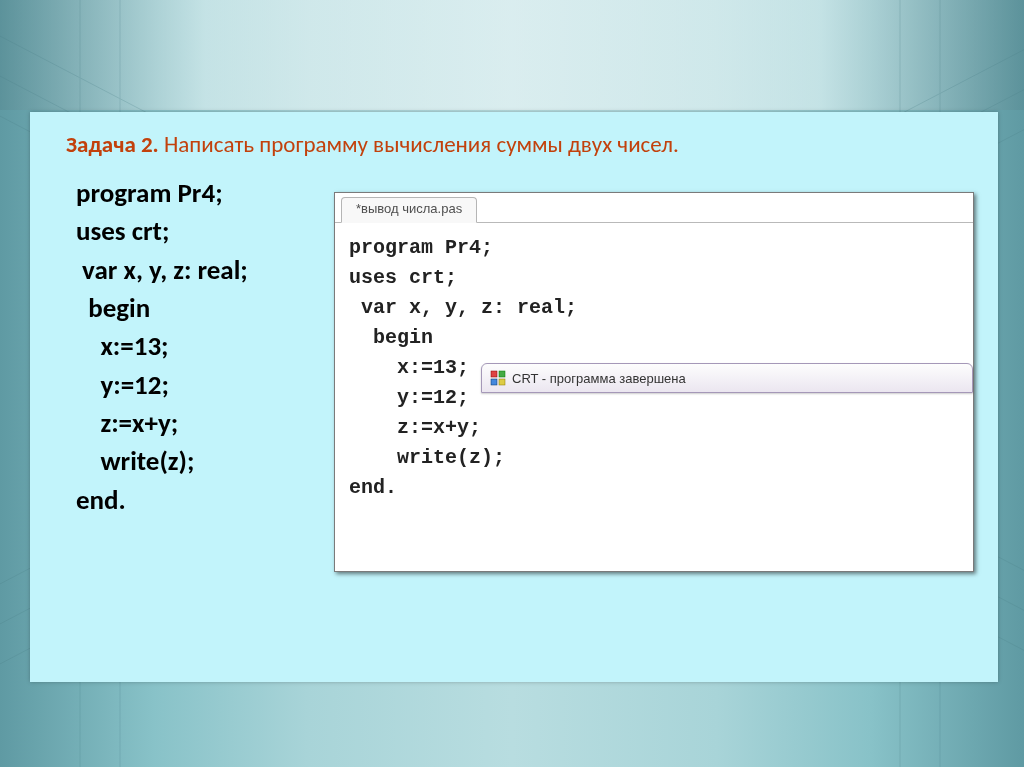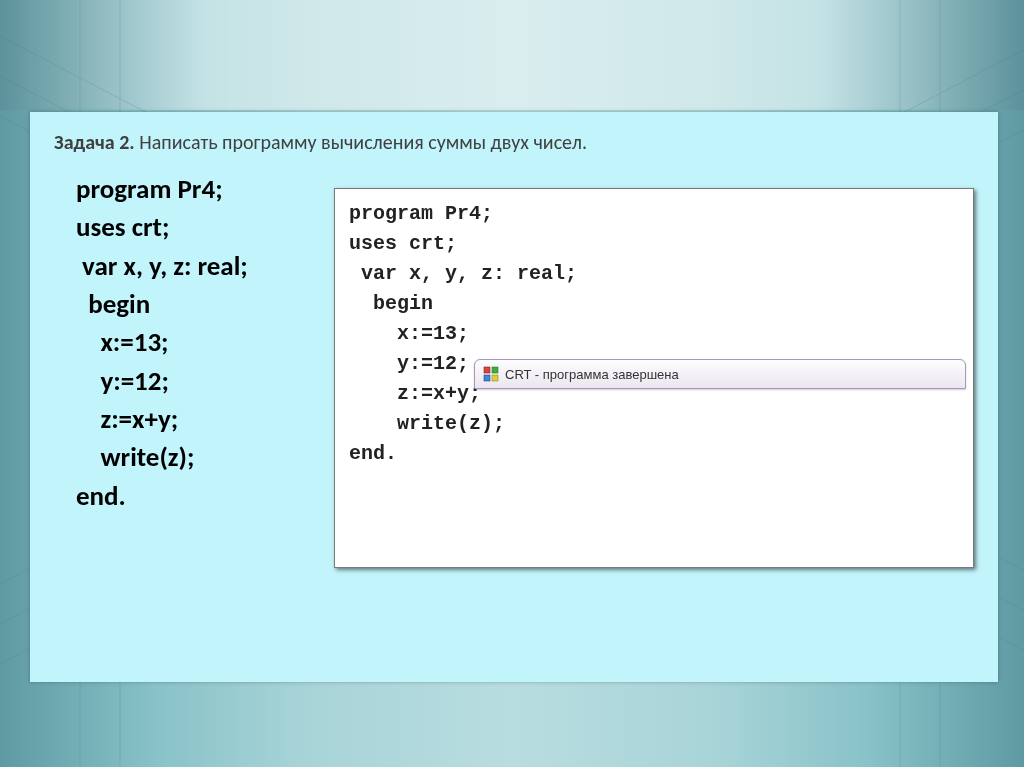--- a/index.html
+++ b/index.html
@@ -27,23 +27,24 @@
   .abstract-lines svg { width:100%; height:100%; }
   .slide-content {
     position: absolute;
     left: 30px; top: 112px;
     width: 968px; height: 570px;
     background: #c2f4fb;
     padding: 18px 24px 24px 24px;
     box-shadow: 0 0 4px rgba(0,0,0,0.25);
   }
   .task-title {
-    font-size: 20px;
-    color: #404040;
+    font-size: 23px;
+    color: #c2410c;
     margin-bottom: 14px;
+    margin-left: 12px;
   }
   .task-title .bold { font-weight: bold; }
   .body-row { display:flex; }
   .code-left {
     flex: 0 0 280px;
     font-family: Calibri, Arial, sans-serif;
     font-size: 27px;
     font-weight: bold;
     line-height: 1.42;
     color: #000;
@@ -86,21 +87,21 @@
     font-family: "Courier New", monospace;
     font-size: 20px;
     line-height: 1.5;
     padding: 10px 14px;
     white-space: pre;
     font-weight:bold;
     color:#222;
   }
   .output-win {
     position:absolute;
-    left: 139px; top: 170px;
+    left: 146px; top: 170px;
     width: 492px; height: 208px; text-align: right;
   }
   .output-title {
     height: 30px;
     background: linear-gradient(#fdfdfd, #ebe6f0);
     border: 1px solid #a598b8;
     border-radius: 6px 6px 0 0;
     display:flex; align-items:center;
     padding: 0 8px;
     font-family: "Segoe UI", Tahoma, sans-serif;
@@ -158,20 +159,23 @@
   begin
     x:=13;
     y:=12;
     z:=x+y;
     write(z);
 end.</div>
 
       <div class="shot-wrap">
         <div class="screenshot">
 
+          <div class="tab-strip">
+            <div class="tab">*вывод числа.pas</div>
+          </div>
 
           <div class="editor-area">program Pr4;
 uses crt;
  var x, y, z: real;
   begin
     x:=13;
     y:=12;
     z:=x+y;
     write(z);
 end.</div>

